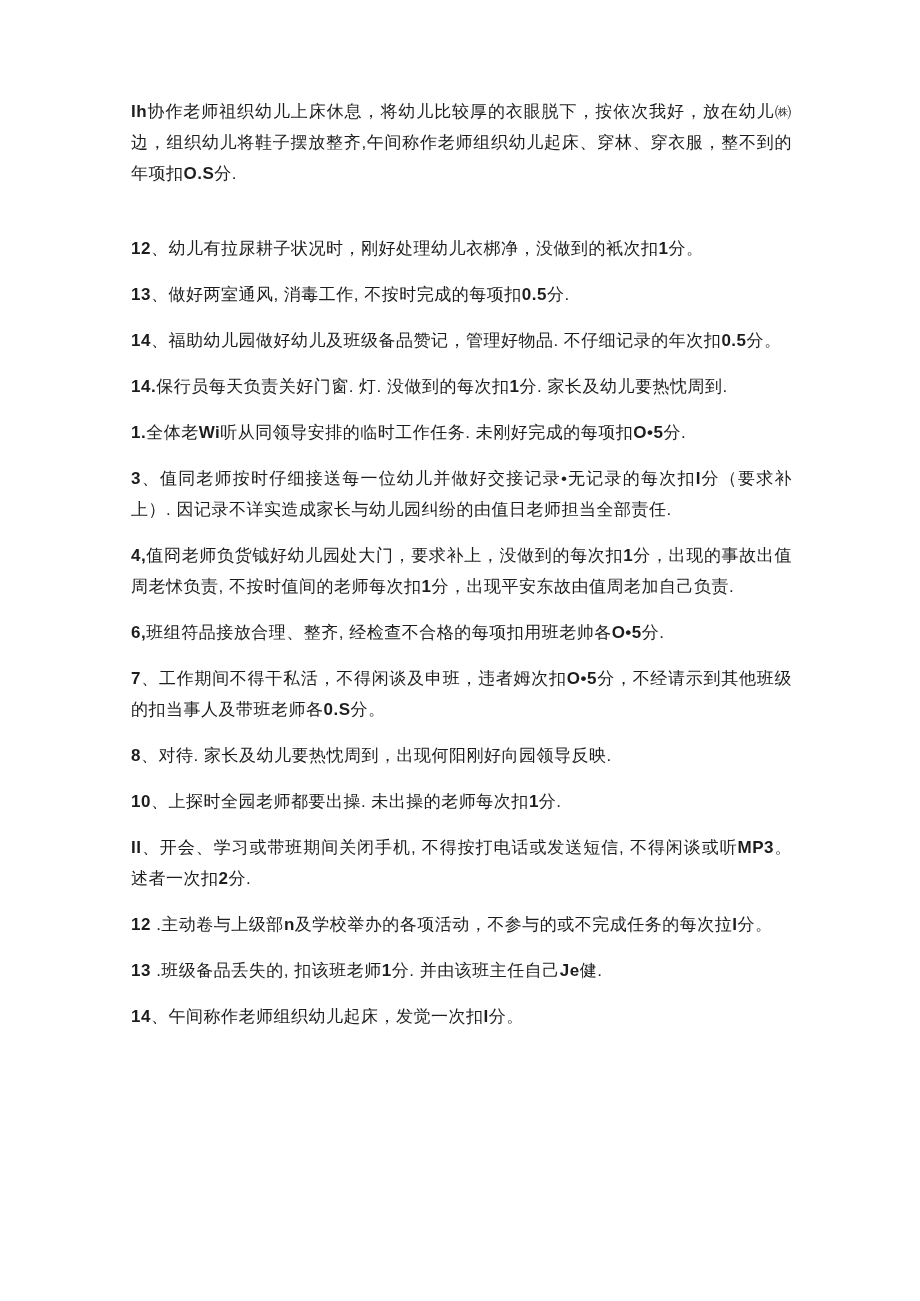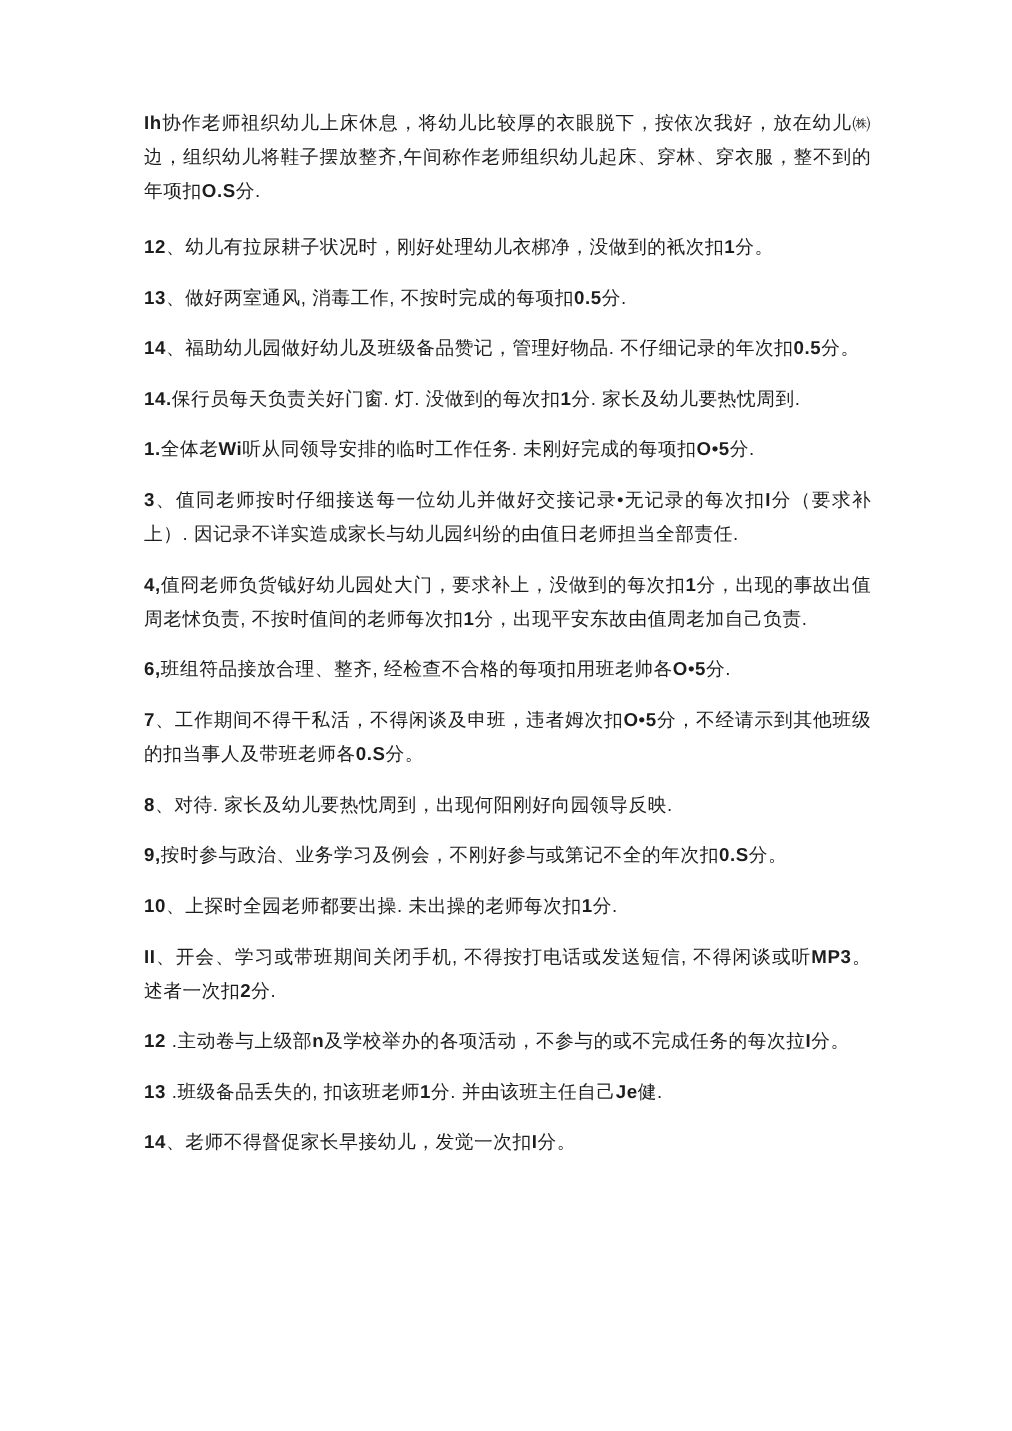--- a/index.html
+++ b/index.html
@@ -18,39 +18,38 @@
     overflow: hidden;
   }
   .para {
     font-size: 17px;
     line-height: 31px;
     margin: 0 0 15px 0;
     text-align: justify;
     letter-spacing: 0.5px;
     word-break: break-all;
   }
-  .para.first { margin-bottom: 20px; }
+  .para.first { margin-bottom: 44px; }
   .para b { font-weight: bold; }
 </style>
 </head>
 <body>
 
 <main class="page">
   <section>
       <p class="para first"><b>Ih</b><span>协作老师祖织幼儿上床休息，将幼儿比较厚的衣眼脱下，按依次我好，放在幼儿㈱边，组织幼儿将鞋子摆放整齐,午间称作老师组织幼儿起床、穿林、穿衣服，整不到的年项扣</span><b>O.S</b><span>分.</span></p>
       <p class="para"><b>12</b><span>、幼儿有拉尿耕子状况时，刚好处理幼儿衣梆净，没做到的衹次扣</span><b>1</b><span>分。</span></p>
       <p class="para"><b>13</b><span>、做好两室通风, 消毒工作, 不按时完成的每项扣</span><b>0.5</b><span>分.</span></p>
       <p class="para"><b>14</b><span>、福助幼儿园做好幼儿及班级备品赞记，管理好物品. 不仔细记录的年次扣</span><b>0.5</b><span>分。</span></p>
       <p class="para"><b>14.</b><span>保行员每天负责关好门窗. 灯. 没做到的每次扣</span><b>1</b><span>分. 家长及幼儿要热忱周到.</span></p>
       <p class="para"><b>1.</b><span>全体老</span><b>Wi</b><span>听从同领导安排的临时工作任务. 未刚好完成的每项扣</span><b>O•5</b><span>分.</span></p>
       <p class="para"><b>3</b><span>、值同老师按时仔细接送每一位幼儿并做好交接记录•无记录的每次扣</span><b>I</b><span>分（要求补上）. 因记录不详实造成家长与幼儿园纠纷的由值日老师担当全部责任.</span></p>
       <p class="para"><b>4,</b><span>值冏老师负货钺好幼儿园处大门，要求补上，没做到的每次扣</span><b>1</b><span>分，出现的事故出值周老怵负责, 不按时值间的老师每次扣</span><b>1</b><span>分，出现平安东故由值周老加自己负责.</span></p>
       <p class="para"><b>6,</b><span>班组符品接放合理、整齐, 经检查不合格的每项扣用班老帅各</span><b>O•5</b><span>分.</span></p>
       <p class="para"><b>7</b><span>、工作期间不得干私活，不得闲谈及申班，违者姆次扣</span><b>O•5</b><span>分，不经请示到其他班级的扣当事人及带班老师各</span><b>0.S</b><span>分。</span></p>
       <p class="para"><b>8</b><span>、对待. 家长及幼儿要热忱周到，出现何阳刚好向园领导反映.</span></p>
-      <p class="para"><b>9,</b><span>按时参与政治、业务学习及例会，不刚好参与或第记不全的年次扣</span><b>0.S</b><span>分。</span></p>
       <p class="para"><b>10</b><span>、上探时全园老师都要出操. 未出操的老师每次扣</span><b>1</b><span>分.</span></p>
       <p class="para"><b>II</b><span>、开会、学习或带班期间关闭手机, 不得按打电话或发送短信, 不得闲谈或听</span><b>MP3</b><span>。述者一次扣</span><b>2</b><span>分.</span></p>
       <p class="para"><b>12</b><span> .主动卷与上级部</span><b>n</b><span>及学校举办的各项活动，不参与的或不完成任务的每次拉</span><b>I</b><span>分。</span></p>
       <p class="para"><b>13</b><span> .班级备品丢失的, 扣该班老师</span><b>1</b><span>分. 并由该班主任自己</span><b>Je</b><span>健.</span></p>
-      <p class="para"><b>14</b><span>、老师不得督促家长早接幼儿，发觉一次扣</span><b>I</b><span>分。</span></p>
+      <p class="para"><b>14</b><span>、午间称作老师组织幼儿起床，发觉一次扣</span><b>I</b><span>分。</span></p>
     </section>
 </main>
 
 </body></html>

